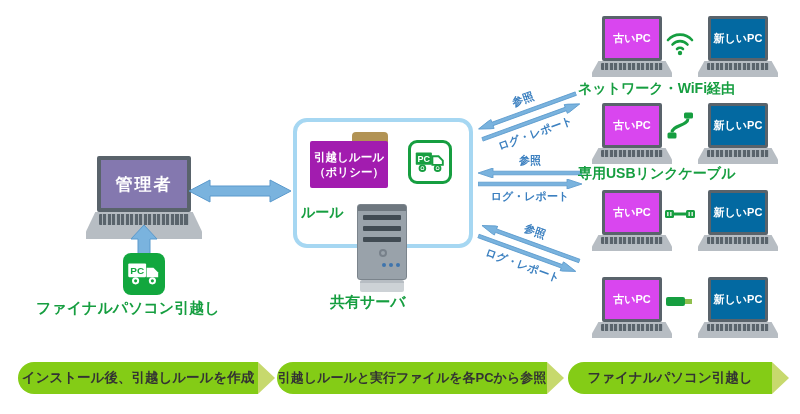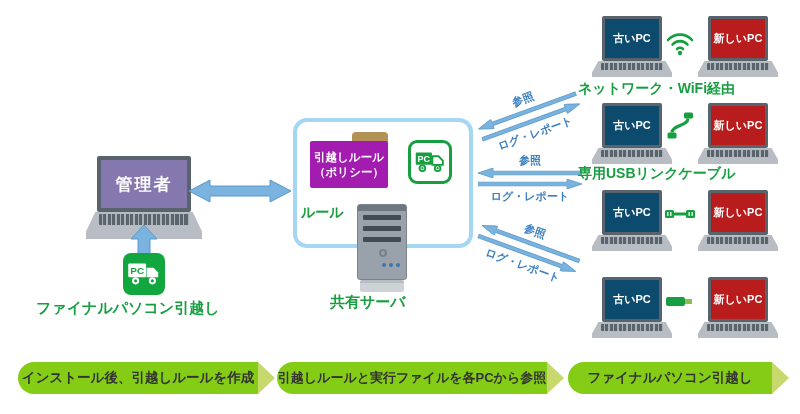--- a/index.html
+++ b/index.html
@@ -4,25 +4,25 @@
 <style>
   *{margin:0;padding:0;box-sizing:border-box}
   html,body{background:#fff}
   .stage{position:relative;width:800px;height:414px;background:#fff;
          font-family:"Liberation Sans","DejaVu Sans",sans-serif;overflow:hidden}
   .abs{position:absolute}
   .green-label{color:#169e40;font-weight:700;text-align:left;white-space:nowrap}
 
   
   .laptop{position:absolute;display:flex;flex-direction:column;align-items:center}
-  .lt-screen{border:3px solid #59636b;background:#0c4a6e;display:flex;align-items:center;
+  .lt-screen{border:3px solid #59636b;background:#d946ef;display:flex;align-items:center;
              justify-content:center;border-radius:2px}
   .laptop.admin .lt-screen{border-width:4px;background:#8478af;width:94px;height:56px}
   .laptop.sm .lt-screen{width:60px;height:45px}
-  .laptop.newpc .lt-screen{background:#b91c1c}
+  .laptop.newpc .lt-screen{background:#0369a1}
   .lt-label{color:#fff;font-weight:700;white-space:nowrap}
   .admin .lt-label{font-size:17px;letter-spacing:2px}
   .sm .lt-label{font-size:11px}
   .lt-body{position:relative;background:#b7bdc3;clip-path:polygon(8% 0,92% 0,100% 72%,100% 100%,0 100%,0 72%)}
   .admin .lt-body{width:116px;height:27px}
   .sm .lt-body{width:80px;height:16px}
   .lt-keys{position:absolute;left:11%;right:11%;top:2px;
            background:repeating-linear-gradient(90deg,#5a646c 0 3px,#a8b0b6 3px 4.5px);border-radius:1px}
   .admin .lt-keys{height:11px}
   .sm .lt-keys{height:7px}

